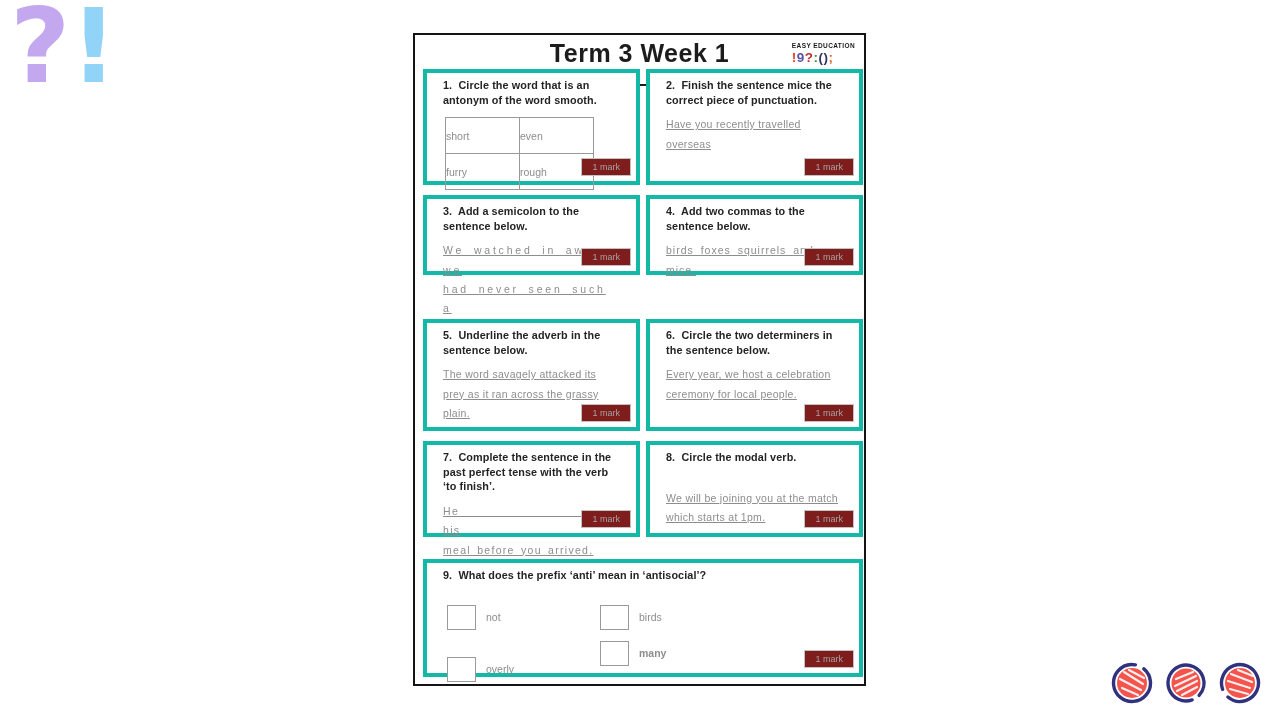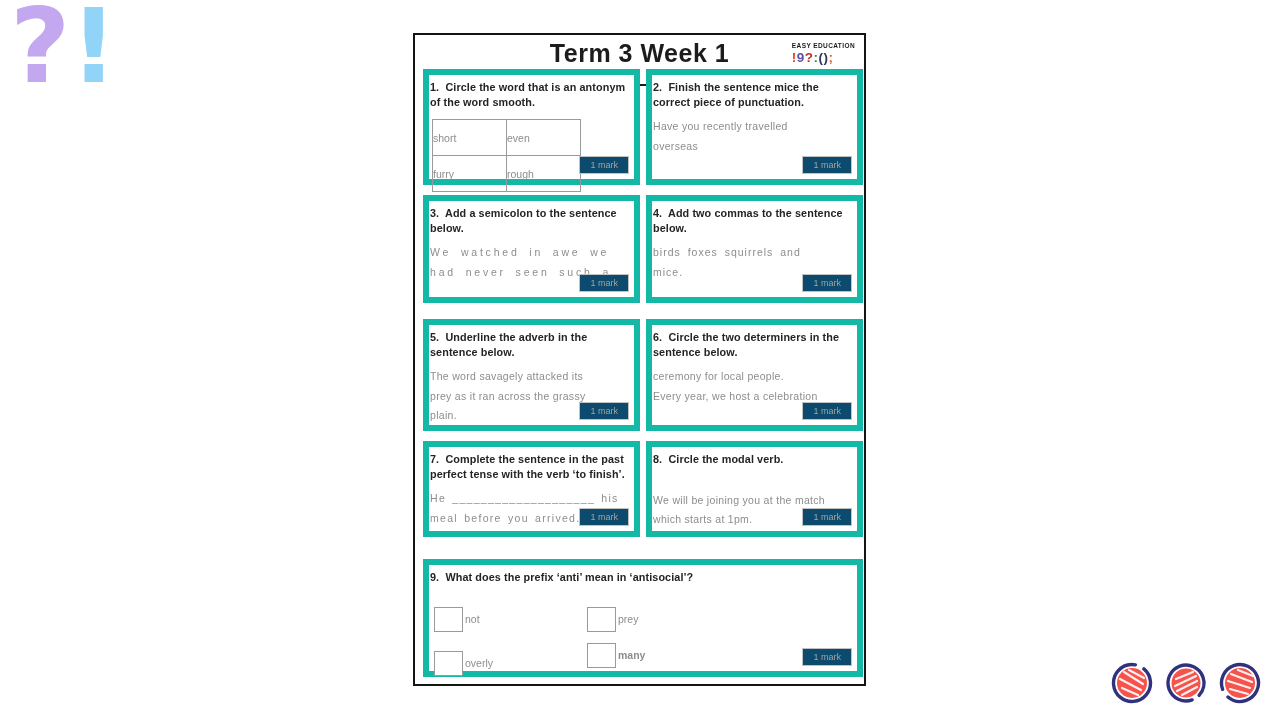--- a/index.html
+++ b/index.html
@@ -18,51 +18,51 @@
           background:#fff; border:2px solid #141414; }
 
   .title-wrap { position:absolute; left:0; top:4px; width:100%; text-align:center; }
   .title { display:inline-block; font-size:25px; font-weight:600; color:#1c1c1c;
            letter-spacing:0.5px; border-bottom:2px solid #1c1c1c; padding:0 4px 16px 4px; }
 
   .logo { position:absolute; right:9px; top:8px; text-align:left; line-height:1; }
   .logo-name { font-size:6.5px; font-weight:bold; letter-spacing:0.4px; color:#1a1a1a; display:block; }
   .logo-glyphs { display:block; font-size:13.5px; font-weight:bold; letter-spacing:0.5px; margin-top:1px; }
 
-  .qbox { position:absolute; border:6px solid #14b8a6; background:#fff; padding:5px 1px; }
+  .qbox { position:absolute; border:4px solid #14b8a6; background:#fff; padding:5px 16px; }
   .col-l { left:8px;  width:217px; }
   .col-r { left:231px; width:217px; }
   .row-1 { top:34px;  height:116px; }
-  .row-2 { top:160px; height:108px; }
+  .row-2 { top:160px; height:80px; }
   .row-3 { top:284px; height:112px; }
   .row-4 { top:406px; height:96px; }
   .row-5 { top:524px; left:8px; width:440px; height:118px; }
 
   .prompt { font-size:10.8px; font-weight:600; color:#242424; line-height:1.35; letter-spacing:0.1px; }
-  .body { margin-top:8px; color:#8d8d8d; font-size:10.5px; line-height:1.85; letter-spacing:0.3px; }
+  .body { margin-top:8px; color:#8d8d8d; font-size:10.5px; line-height:1.85; letter-spacing:0.3px;text-decoration:underline; }
   .body.sp-wide  { letter-spacing:2.8px; word-spacing:4px; }
   .body.sp-med   { letter-spacing:1px;   word-spacing:3px; }
   .body.sp-light { letter-spacing:1.3px; word-spacing:2px; }
 
   .markbox { position:absolute; right:5px; bottom:5px; border:1px solid #c2c2c2;
-             color:#a3a3a3; font-size:9px; padding:3px 10px; background:#0c4a6e; }
+             color:#a3a3a3; font-size:9px; padding:3px 10px; background:#7f1d1d; }
 
   
   .opt-table { margin:10px 0 0 2px; border-collapse:collapse; }
   .opt-table td { width:74px; height:36px; border:1px solid #9a9a9a; text-align:left;
                   color:#8d8d8d; font-size:10.5px; }
 
   
   .choice-grid { position:relative; margin-top:22px; height:70px; }
   .choice { position:absolute; display:flex; align-items:center; }
   .choice .cbox { width:29px; height:25px; border:1.5px solid #9a9a9a; background:#fff; }
-  .choice .clabel { color:#8d8d8d; font-size:10.5px; margin-left:2px; }
+  .choice .clabel { color:#8d8d8d; font-size:10.5px; margin-left:10px; }
   .ch-0 { left:4px;   top:0; }
   .ch-1 { left:157px; top:0; }
-  .ch-2 { left:4px;   top:44px; }
+  .ch-2 { left:4px;   top:52px; }
   .ch-3 { left:157px; top:36px;font-weight:bold; }
 
   
   .stamps { position:absolute; left:1110px; top:661px; display:flex; gap:10px; }
 </style>
 </head>
 <body>
 
 <div class="canvas">
 
@@ -148,22 +148,22 @@
       </div>
       <span class="markbox">1 mark</span>
     </div>
 
     <div class="qbox col-r row-3">
       <div class="prompt">
         <span>6.</span>&nbsp;
         <span>Circle the two determiners in the sentence below.</span>
       </div>
       <div class="body">
+        <div>Every year, we host a celebration</div>
         <div>ceremony for local people.</div>
-        <div>Every year, we host a celebration</div>
       </div>
       <span class="markbox">1 mark</span>
     </div>
 
     <div class="qbox col-l row-4">
       <div class="prompt">
         <span>7.</span>&nbsp;
         <span>Complete the sentence in the past perfect tense with the verb ‘to finish’.</span>
       </div>
       <div class="body sp-light">
@@ -190,21 +190,21 @@
         <span>9.</span>&nbsp;
         <span>What does the prefix ‘anti’ mean in ‘antisocial’?</span>
       </div>
       <div class="choice-grid">
         <div class="choice ch-0">
           <span class="cbox"></span>
           <span class="clabel">not</span>
         </div>
         <div class="choice ch-1">
           <span class="cbox"></span>
-          <span class="clabel">prey</span>
+          <span class="clabel">birds</span>
         </div>
         <div class="choice ch-2">
           <span class="cbox"></span>
           <span class="clabel">overly</span>
         </div>
         <div class="choice ch-3">
           <span class="cbox"></span>
           <span class="clabel">many</span>
         </div>
       </div>

